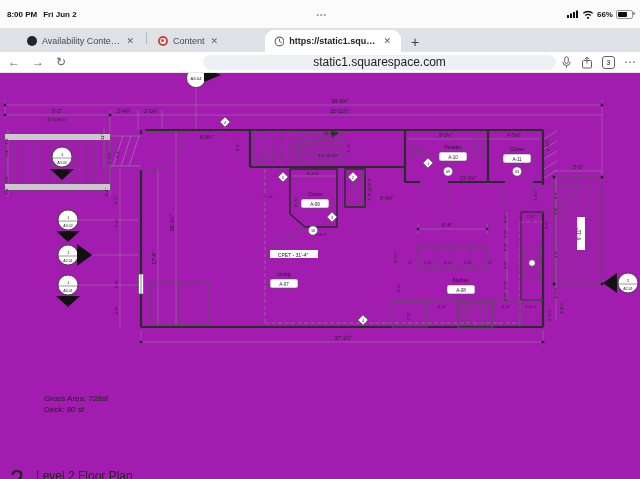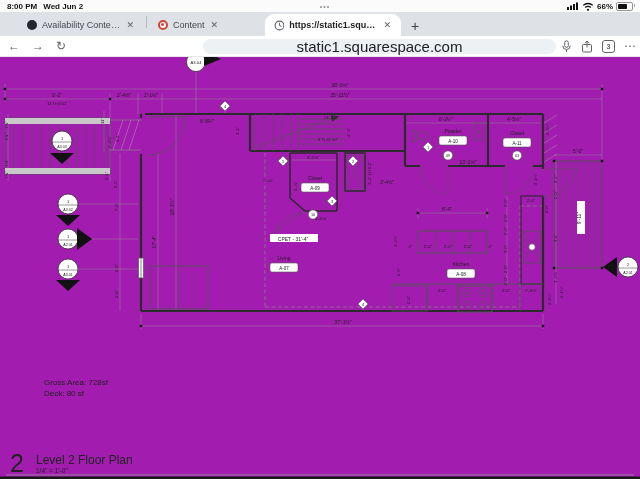--- a/index.html
+++ b/index.html
@@ -1,18 +1,18 @@
 <!DOCTYPE html>
 <html><head>
 <meta charset="utf-8">
 <style>
   html,body{margin:0;padding:0;background:#fff;width:640px;height:479px;overflow:hidden;
     font-family:"Liberation Sans",sans-serif;-webkit-font-smoothing:antialiased;}
   .statusbar{height:12px;background:#fbfbfb;display:flex;align-items:center;
-    justify-content:space-between;padding:0 7px;font-size:8px;font-weight:bold;color:#111;}
+    justify-content:space-between;padding:8px 7px;font-size:8px;font-weight:bold;color:#111;}
   .status-left{display:flex;gap:6px;}
   .status-center{color:#9a9a9a;font-size:7px;letter-spacing:1px;font-weight:bold;}
   .status-right{display:flex;align-items:flex-start;gap:3px;font-weight:bold;}
   .batt{width:15px;height:7px;border:1px solid rgba(0,0,0,.4);border-radius:2px;position:relative;}
   .batt i{position:absolute;left:1px;top:1px;bottom:1px;width:9px;background:#111;border-radius:1px;}
   .batt b{position:absolute;right:-3px;top:1.5px;width:1.5px;height:3px;background:rgba(0,0,0,.4);border-radius:0 1px 1px 0;}
   .tabstrip{height:24px;background:#dee1e6;display:flex;align-items:flex-end;padding-left:18px;position:relative;}
   .tab{height:22px;display:flex;align-items:center;gap:5px;padding:0 9px;font-size:9px;color:#454a4f;}
   .tab .title{max-width:82px;white-space:nowrap;overflow:hidden;text-overflow:ellipsis;}
   .tab.active{background:#fff;border-radius:9px 9px 0 0;color:#202124;font-weight:bold;}
@@ -22,35 +22,35 @@
   .fav{width:10px;height:10px;border-radius:50%;flex:0 0 auto;}
   .fav-dark{background:#23252d;}
   .fav-red{background:#fff;border:2.5px solid #cf4437;box-sizing:border-box;position:relative;}
   .fav-red:after{content:"";position:absolute;left:1px;top:1px;width:3px;height:3px;border-radius:50%;background:#cf4437;}
   .newtab{font-size:14px;color:#3c4043;margin:0 0 3px 10px;line-height:1;}
   .toolbar{height:20px;background:#fff;position:relative;display:flex;align-items:center;
     padding:0 8px;gap:12px;border-bottom:1px solid #e4e6e8;}
   .navglyph{font-size:12px;color:#5f6368;line-height:1;}
   .omnibox{position:absolute;left:203px;top:2.5px;width:353px;height:15px;background:#eef1f3;
     border-radius:8px;display:flex;align-items:center;justify-content:center;
-    font-size:15px;color:#202124;}
+    font-size:12px;color:#202124;}
   .right-icons{position:absolute;right:4px;top:0;height:20px;display:flex;align-items:center;gap:9px;color:#5f6368;}
   .tabcount{width:11px;height:11px;border:1.4px solid #5f6368;border-radius:3px;font-size:7px;
     display:flex;align-items:center;justify-content:center;color:#5f6368;font-weight:bold;}
   .more{font-size:12px;line-height:0;}
   .content{position:relative;width:640px;height:423px;background:#a21caf;}
   svg text{fill:#222;}
 </style>
 </head>
 <body>
 
 <div class="statusbar">
   <div class="status-left">
     <span>8:00 PM</span>
-    <span>Wed Jun 2</span>
+    <span>Fri Jun 2</span>
   </div>
   <div class="status-center">•••</div>
   <div class="status-right">
     <svg width="12" height="8">
       <rect x="0" y="5" width="2" height="3" fill="#111"></rect>
         <rect x="3" y="3.5" width="2" height="4.5" fill="#111"></rect>
       <rect x="6" y="2" width="2" height="6" fill="#111"></rect>
         <rect x="9" y="0.5" width="2" height="7.5" fill="#111"></rect>
     </svg>
     <svg width="12" height="9">

